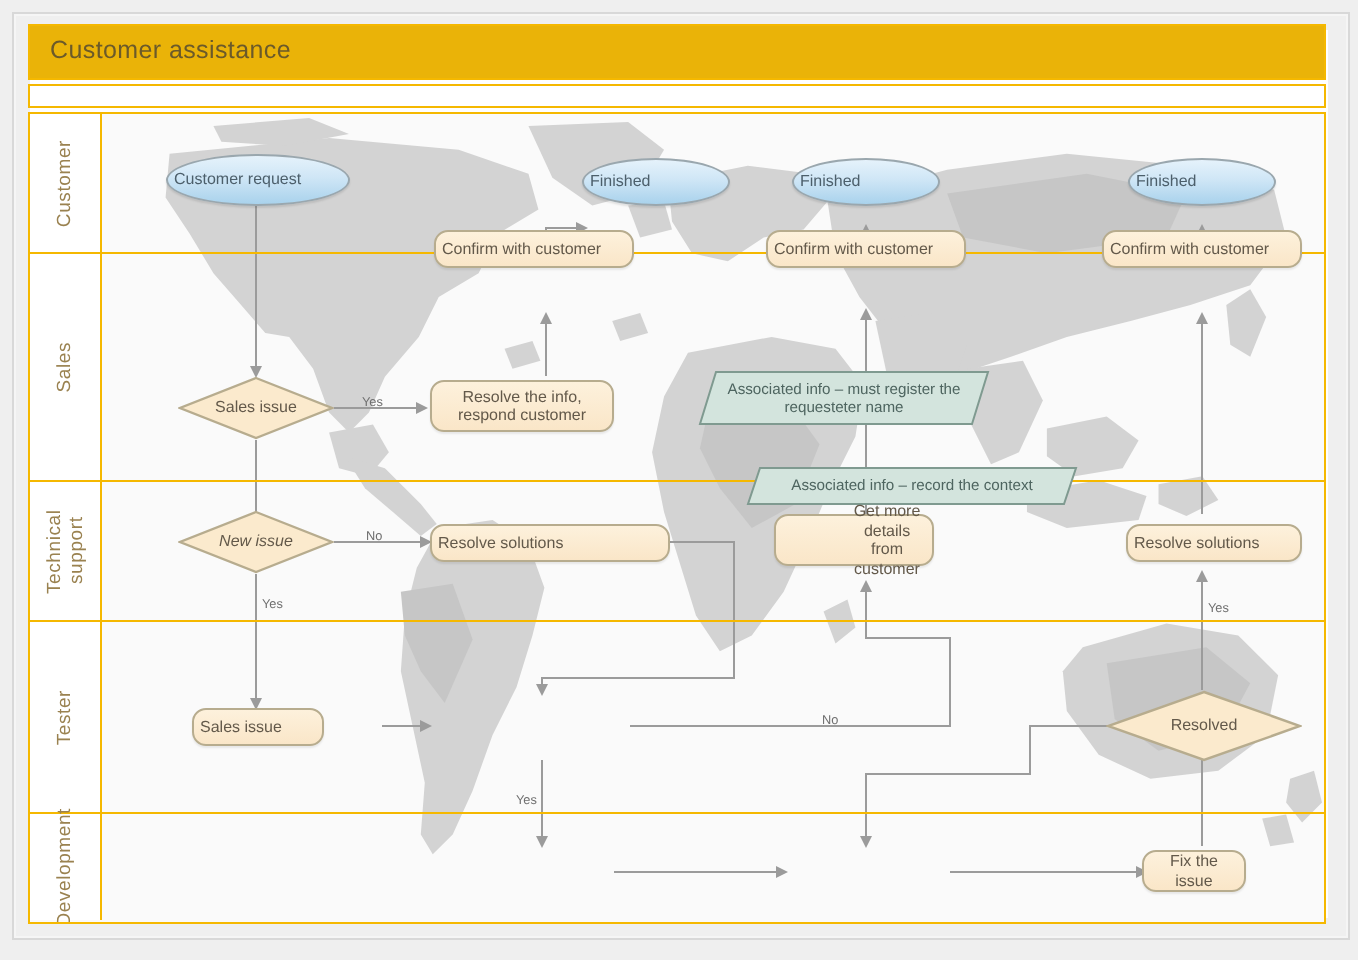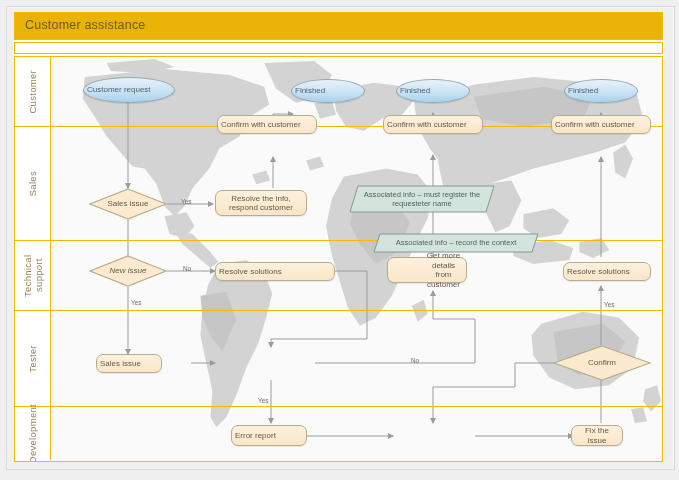--- a/index.html
+++ b/index.html
@@ -332,26 +332,23 @@
 
         <div class="node rounded" style="left:81px;top:297px;width:66px;height:19px;">
           <span>Sales issue</span>
         </div>
 
 
         <div class="diamond-wrap" style="left:538px;top:288px;width:98px;height:36px;">
           <svg viewBox="0 0 98 36" width="98" height="36">
             <polygon points="49,1 97,18 49,35 1,18" fill="#fbeacd" stroke="#b7ac8e" stroke-width="1.2"></polygon>
           </svg>
-          <div class="dtext">Confirm</div>
-        </div>
-
-        <div class="node rounded" style="left:216px;top:368px;width:76px;height:21px;">
-          <span>Error report</span>
-        </div>
+          <div class="dtext">Resolved</div>
+        </div>
+
 
 
         <div class="node rounded" style="left:556px;top:368px;width:52px;height:21px;">
           <span>Fix the issue</span>
         </div>
 
         <div class="edge-label" style="left:166px;top:141px;">Yes</div>
         <div class="edge-label" style="left:168px;top:208px;">No</div>
         <div class="edge-label" style="left:116px;top:242px;">Yes</div>
         <div class="edge-label" style="left:243px;top:340px;">Yes</div>

